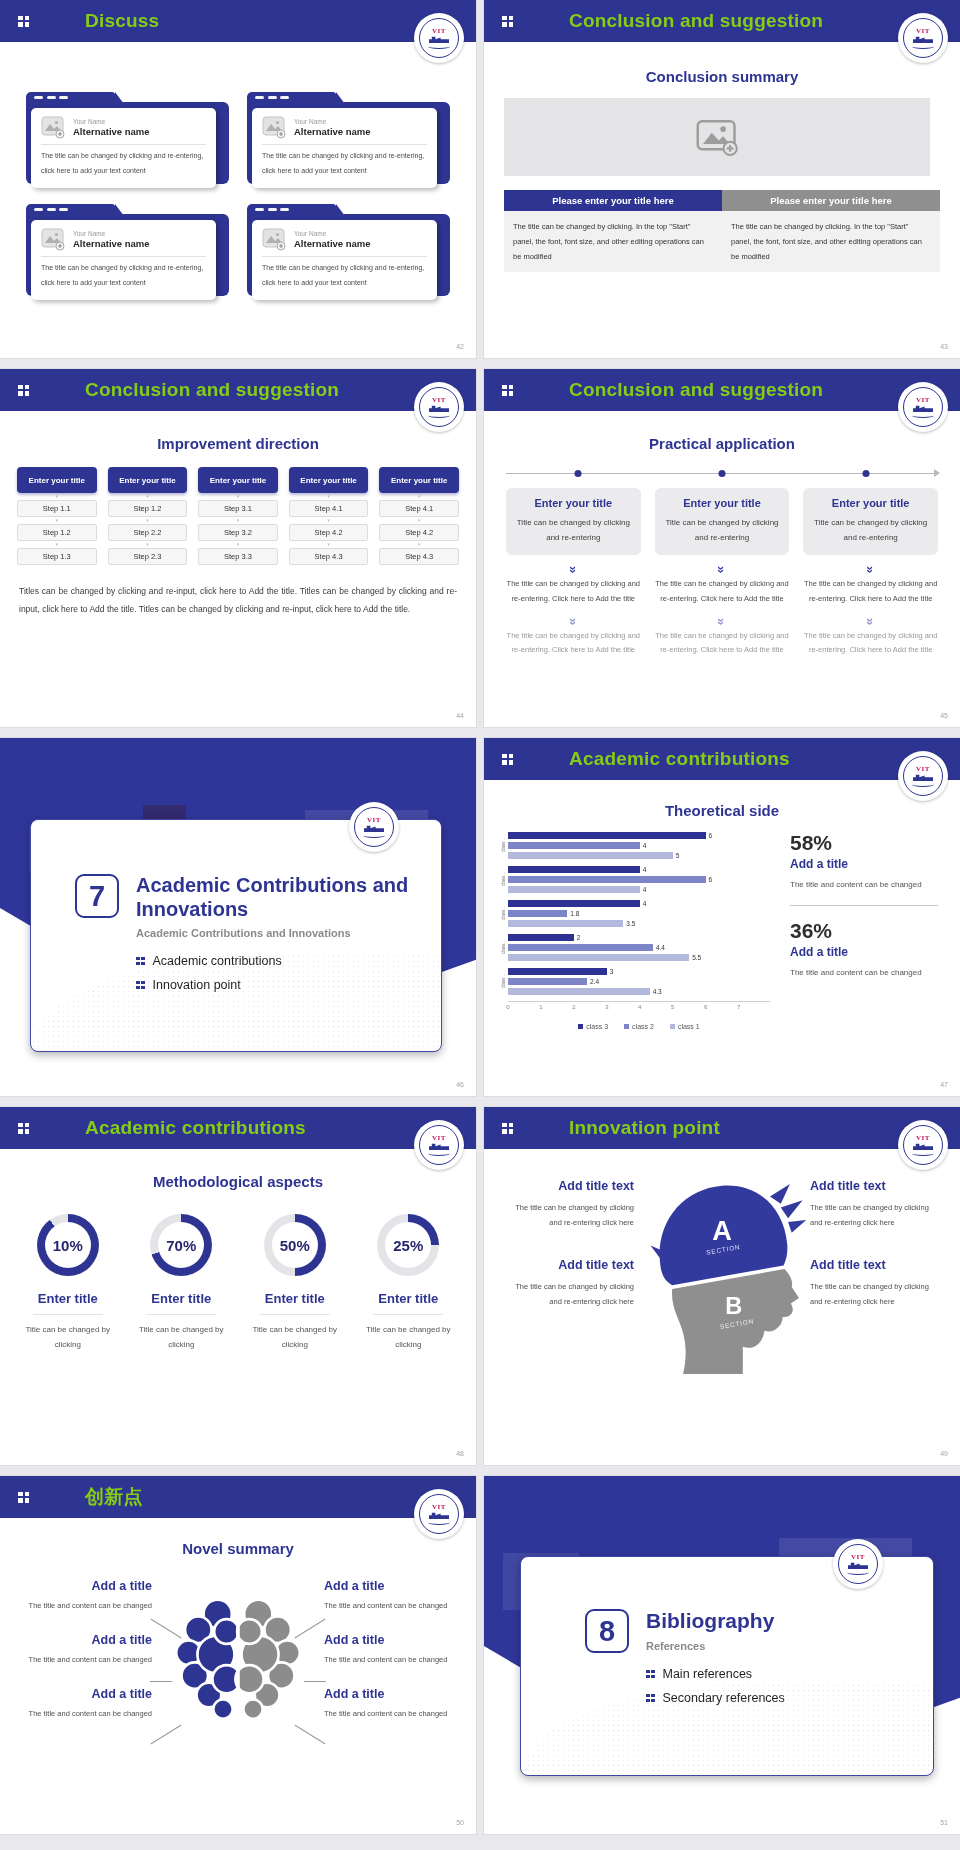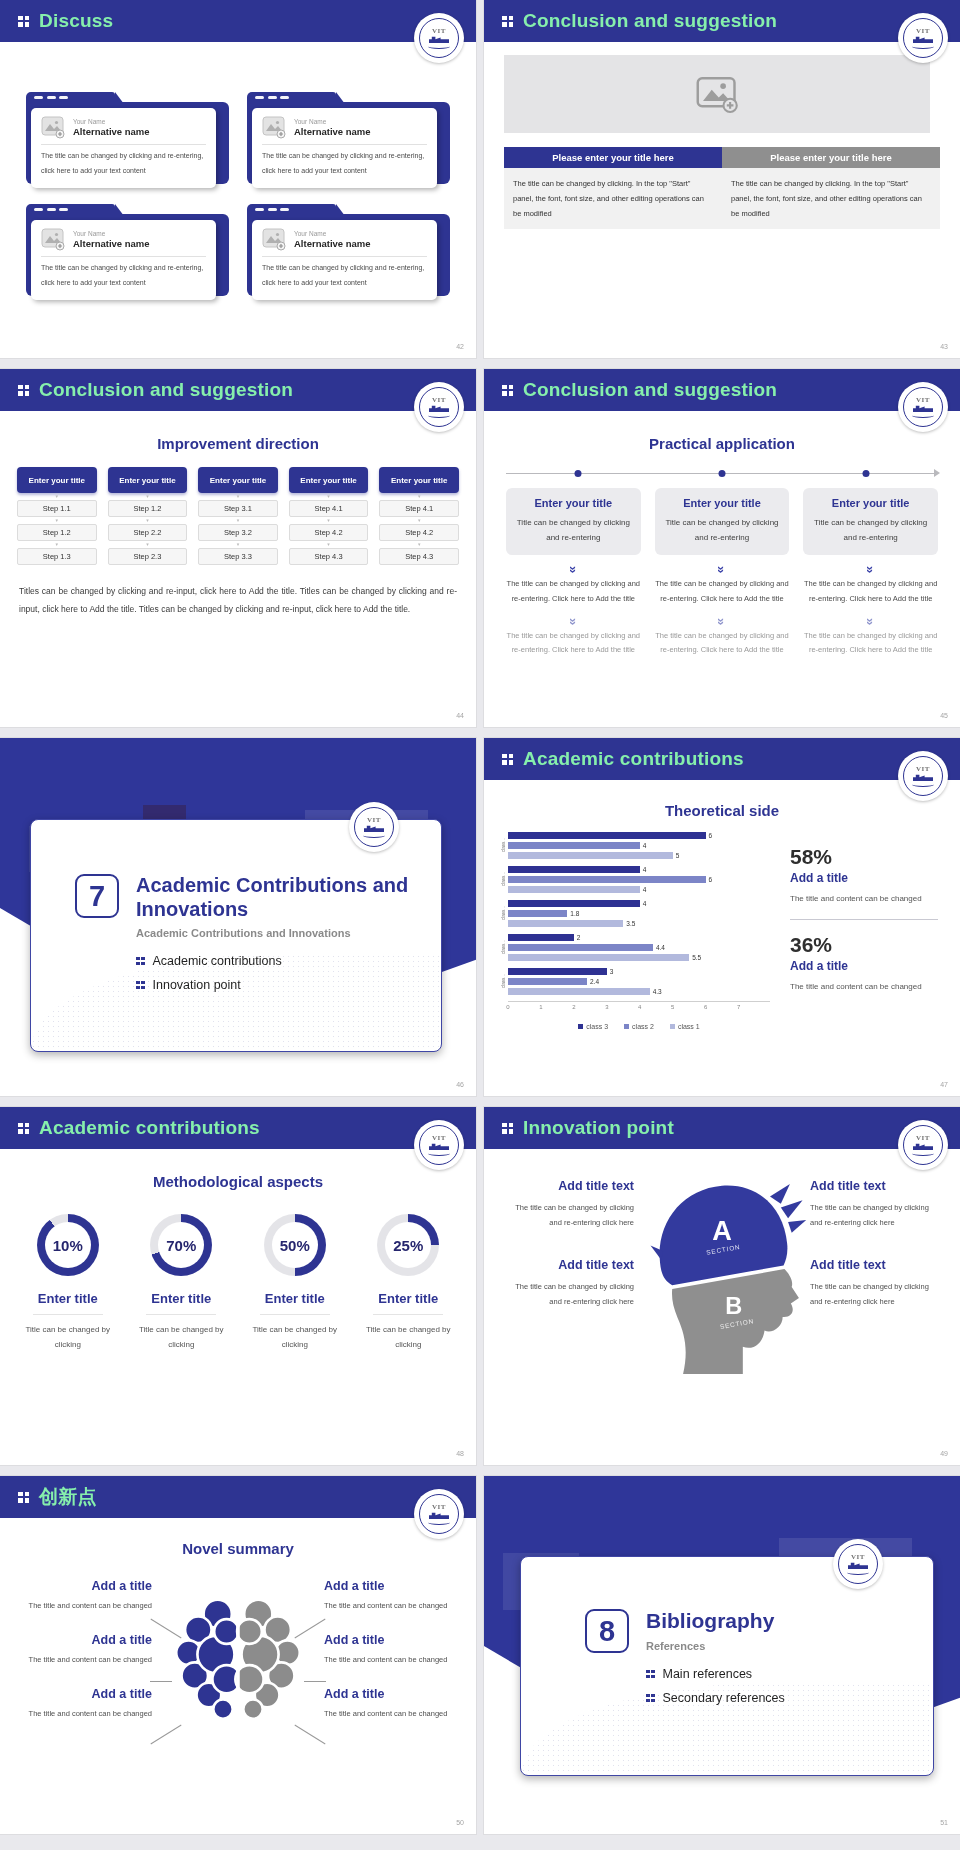--- a/index.html
+++ b/index.html
@@ -4,30 +4,30 @@
 <style>
   * { margin:0; padding:0; box-sizing:border-box; }
   body { font-family:"Liberation Sans", sans-serif; background:#e9e9ed; }
   .page { width:960px; height:1850px; background:#e9e9ed; display:grid;
           grid-template-columns:476px 476px; column-gap:8px; row-gap:11px;
           grid-auto-rows:358px; align-content:start; }
   .slide { position:relative; background:#fff; overflow:hidden; box-shadow:0 0 0 1px rgba(0,0,0,.05); }
 
   
   .hd { height:42px; background:#2e3492; display:flex; align-items:center; padding-left:18px; }
-  .hd-title { color:#86efac; font-weight:bold; font-size:19px; letter-spacing:.2px; }
+  .hd-title { color:#84cc16; font-weight:bold; font-size:19px; letter-spacing:.2px;margin-left:46px; }
   .sq { display:grid; grid-template-columns:4.5px 4.5px; gap:2px; margin-right:10px; }
   .sq i { width:4.5px; height:4.5px; background:#fff; display:block; }
   .sqn { display:grid; grid-template-columns:3.5px 3.5px; gap:1.5px; margin-right:8px; }
   .sqn i { width:3.5px; height:3.5px; background:#2e3492; display:block; }
   .logo { position:absolute; top:13px; right:12px; width:50px; height:50px; border-radius:50%;
           background:#fff; box-shadow:0 1px 3px rgba(0,0,0,.25); display:flex; align-items:center;
           justify-content:center; z-index:6; }
   .logo-in { width:40px; height:40px; border-radius:50%; border:1.5px solid #2e3492; display:flex;
-             flex-direction:column; align-items:center; justify-content:center; color:#737373; gap:1px; }
+             flex-direction:column; align-items:center; justify-content:center; color:#be185d; gap:1px; }
   .logo-vit { font-size:7px; font-weight:bold; font-family:"Liberation Serif", serif; letter-spacing:.5px; }
   .logo-bld { width:20px; height:7px; background:#2e3492;
               clip-path:polygon(0 100%,0 45%,14% 45%,14% 10%,32% 10%,32% 45%,58% 20%,58% 45%,100% 45%,100% 100%); }
   .logo-rib { width:22px; height:5px; border-bottom:1px solid #2e3492; border-radius:50%; }
   .pg { position:absolute; right:12px; bottom:8px; font-size:7px; color:#a5a5a5; }
   .stitle { text-align:center; color:#2e3492; font-weight:bold; font-size:15px; }
 
   
   .cards { display:grid; grid-template-columns:1fr 1fr; column-gap:18px; row-gap:16px; margin:50px 26px 0; }
   .folder { position:relative; height:96px; }
@@ -107,21 +107,21 @@
           writing-mode:vertical-rl; transform:rotate(180deg); max-height:28px; overflow:hidden; }
   .gbars { flex:1; }
   .brow { display:flex; align-items:center; height:8px; margin-bottom:2px; }
   .bar { height:7px; flex:none; }
   .bval { font-size:6.5px; color:#333; margin-left:3px; }
   .axis { position:relative; height:12px; margin-left:10px; border-top:1px solid #cfcfcf; }
   .tick { position:absolute; top:2px; transform:translateX(-50%); font-size:6px; color:#888; }
   .legend { display:flex; justify-content:center; gap:16px; margin-top:10px; margin-left:10px; }
   .leg-item { display:flex; align-items:center; gap:3px; font-size:7px; color:#555; }
   .leg-sq { width:5px; height:5px; display:block; }
-  .s6-stats { flex:1; margin-left:20px; margin-top:14px; padding-right:6px; }
+  .s6-stats { flex:1; margin-left:20px; padding-right:6px; }
   .stat-pct { font-size:21px; font-weight:bold; color:#2f2f2f; }
   .stat-t { font-size:12px; font-weight:bold; color:#2e3492; margin:2px 0 6px; }
   .stat-b { font-size:8px; color:#555; line-height:1.9; }
   .stat-div { border-top:1px solid #c9c9d2; margin:13px 0; }
 
   
   .s7-title { margin-top:24px; }
   .s7-grid { display:grid; grid-template-columns:repeat(4,1fr); gap:10px; margin:24px 16px 0; text-align:center; }
   .donut { width:62px; height:62px; border-radius:50%; position:relative; margin:0 auto; }
   .donut::after { content:''; position:absolute; inset:8px; background:#fff; border-radius:50%; }
@@ -299,20 +299,21 @@
         </span>
       <span class="hd-title">Conclusion and suggestion</span>
     </div>
     <div class="logo">
       <div class="logo-in">
           <span class="logo-vit">VIT</span>
           <span class="logo-bld"></span>
           <span class="logo-rib"></span>
         </div>
     </div>
+    <div class="stitle s2-title">Conclusion summary</div>
     <div class="ph-box">
       <svg width="42" height="42" viewBox="0 0 24 24">
           <rect x="1" y="3" width="21" height="16" rx="2.5" fill="none" stroke="#9d9d9d" stroke-width="1.4"></rect>
           <path d="M4 16 L9 9.5 L13 14 L15.5 11.5 L19.5 16 Z" fill="#9d9d9d"></path>
           <circle cx="15.5" cy="7.5" r="1.6" fill="#9d9d9d"></circle>
           <circle cx="19.5" cy="18.5" r="3.8" fill="#e4e4e6" stroke="#9d9d9d" stroke-width="1.2"></circle>
           <path d="M19.5 16.6 V20.4 M17.6 18.5 H21.4" stroke="#9d9d9d" stroke-width="1.2"></path>
         </svg>
     </div>
     <div class="s2-cols">

